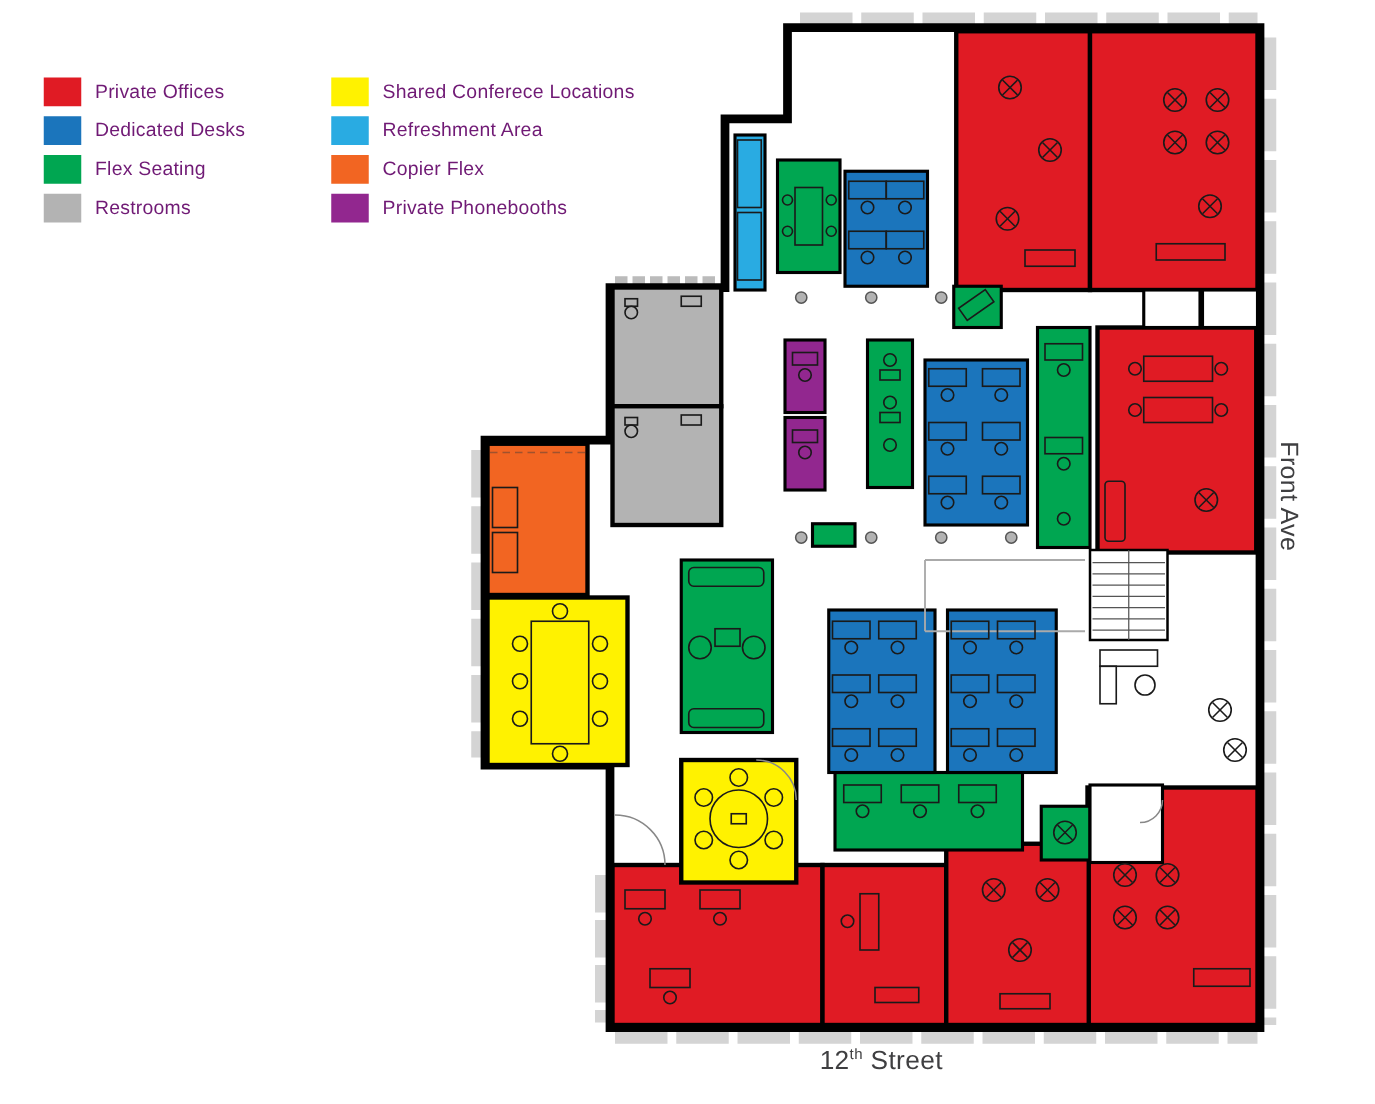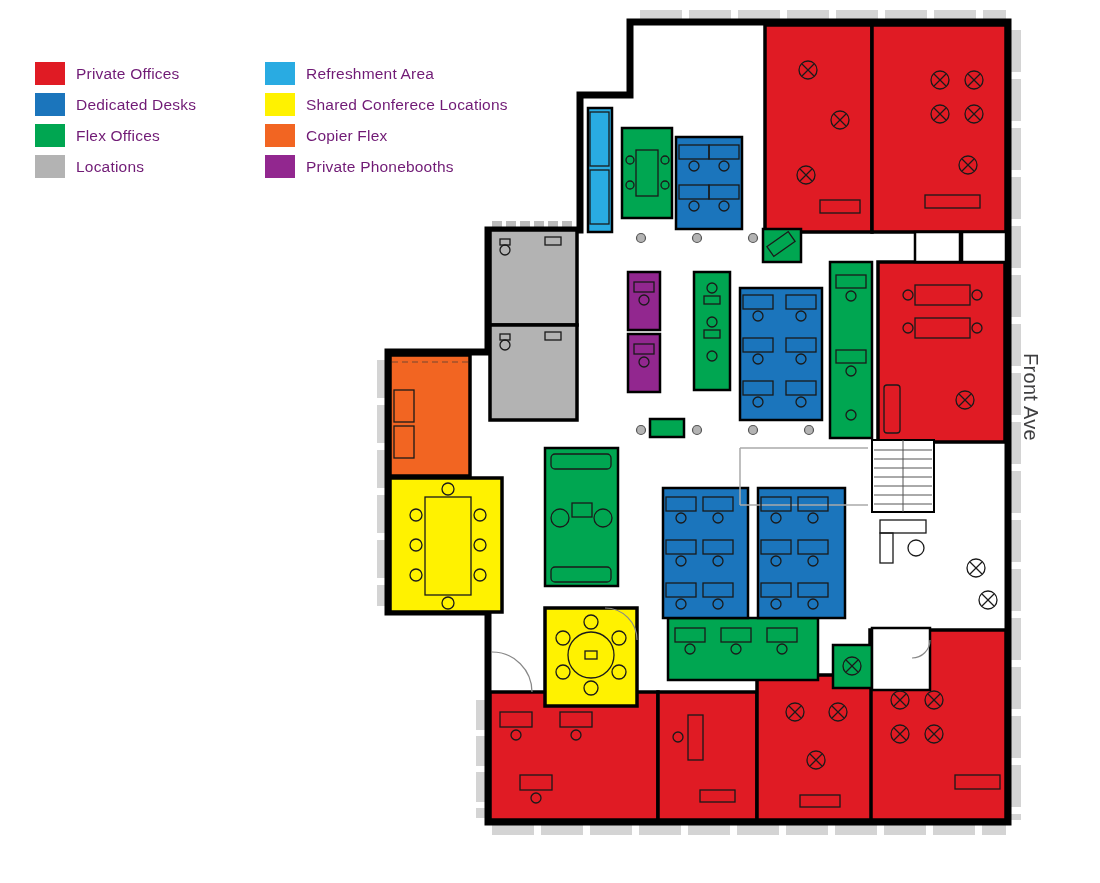--- a/index.html
+++ b/index.html
@@ -35,36 +35,36 @@
     <div class="legend-row">
       <div class="swatch" style="background-color: rgb(224, 27, 36);"></div>
       <div class="legend-label">Private Offices</div>
     </div>
     <div class="legend-row">
       <div class="swatch" style="background-color: rgb(27, 117, 188);"></div>
       <div class="legend-label">Dedicated Desks</div>
     </div>
     <div class="legend-row">
       <div class="swatch" style="background-color: rgb(0, 166, 81);"></div>
-      <div class="legend-label">Flex Offices</div>
+      <div class="legend-label">Flex Seating</div>
     </div>
     <div class="legend-row">
       <div class="swatch" style="background-color: rgb(179, 179, 179);"></div>
-      <div class="legend-label">Locations</div>
+      <div class="legend-label">Restrooms</div>
     </div>
   </div>
 
   <div class="legend-col col2">
+    <div class="legend-row">
+      <div class="swatch" style="background-color: rgb(255, 242, 0);"></div>
+      <div class="legend-label">Shared Conferece Locations</div>
+    </div>
     <div class="legend-row">
       <div class="swatch" style="background-color: rgb(41, 171, 226);"></div>
       <div class="legend-label">Refreshment Area</div>
-    </div>
-    <div class="legend-row">
-      <div class="swatch" style="background-color: rgb(255, 242, 0);"></div>
-      <div class="legend-label">Shared Conferece Locations</div>
     </div>
     <div class="legend-row">
       <div class="swatch" style="background-color: rgb(242, 101, 34);"></div>
       <div class="legend-label">Copier Flex</div>
     </div>
     <div class="legend-row">
       <div class="swatch" style="background-color: rgb(146, 39, 143);"></div>
       <div class="legend-label">Private Phonebooths</div>
     </div>
   </div>
@@ -335,15 +335,18 @@
     </g>
     <g class="furn">
       <rect x="880" y="520" width="46" height="13"></rect>
       <rect x="880" y="533" width="13" height="30"></rect>
       <circle cx="916" cy="548" r="8"></circle>
       <use href="#xtable" x="976" y="568"></use>
       <use href="#xtable" x="988" y="600"></use>
     </g>
   </svg>
 
+  <div class="street-bottom">
+    <span>12</span><sup>th</sup><span> Street</span>
+  </div>
   <div class="street-right">Front Ave</div>
 
 </div>
 
 </body></html>

